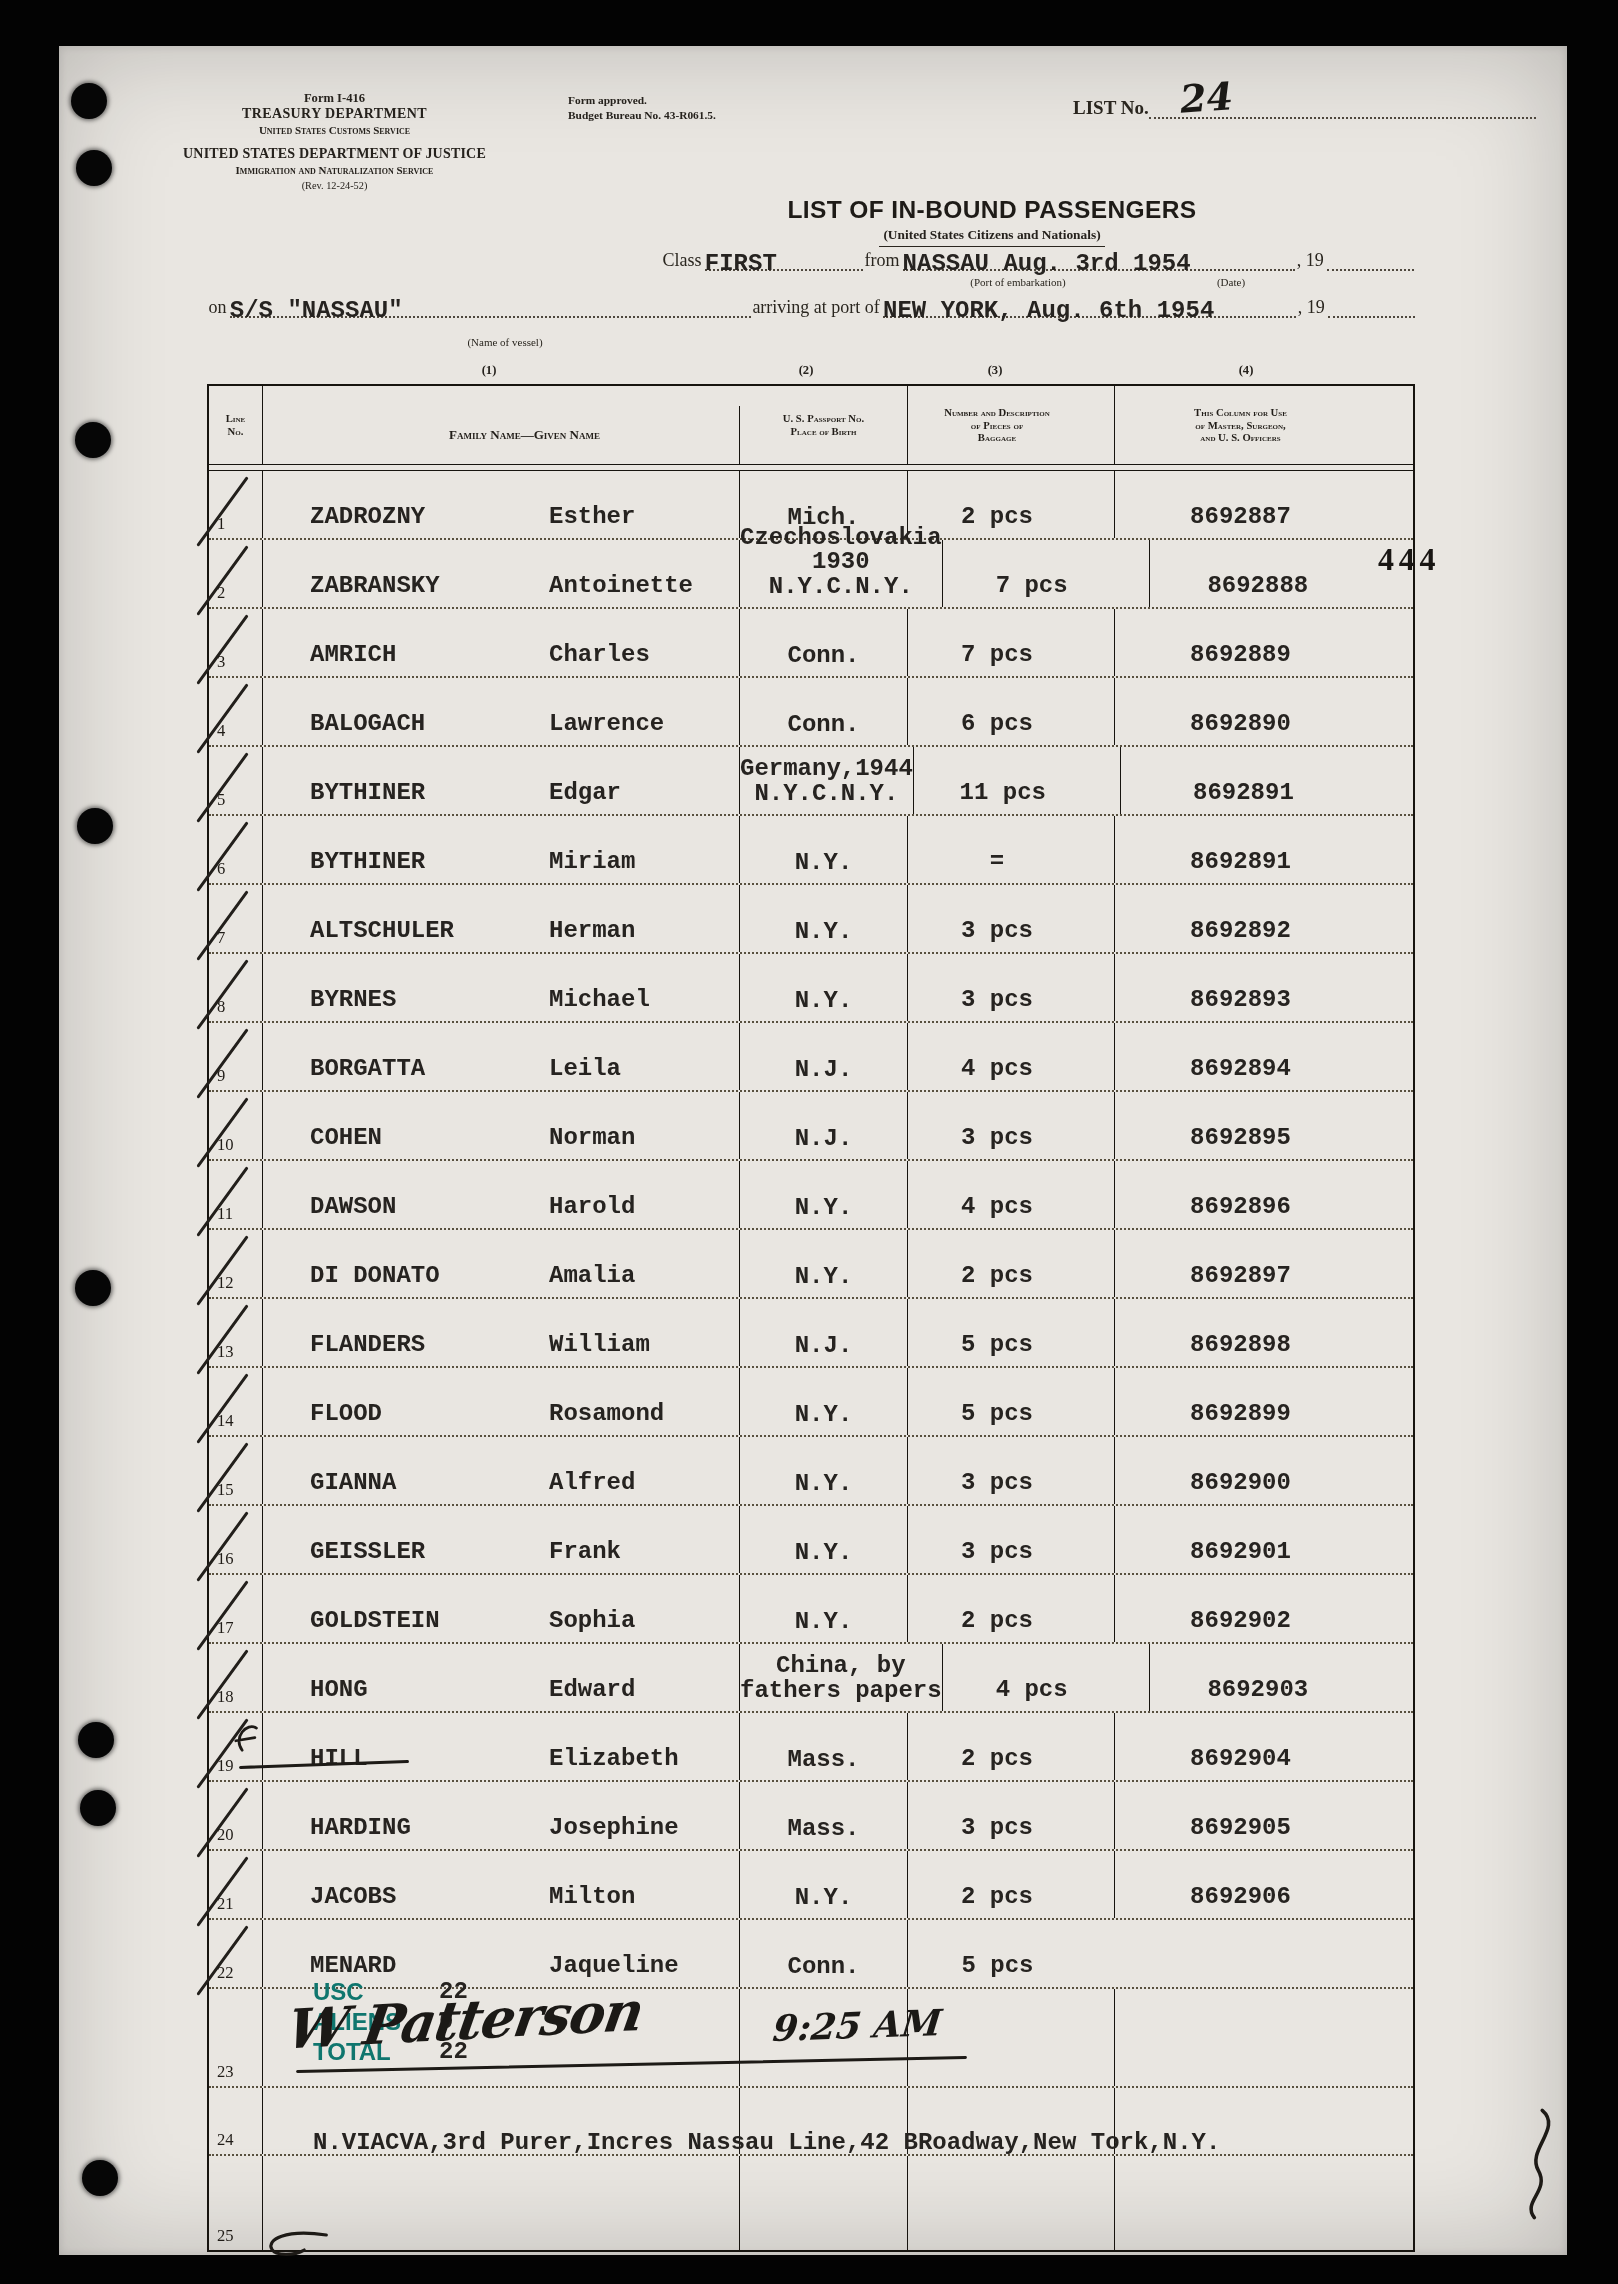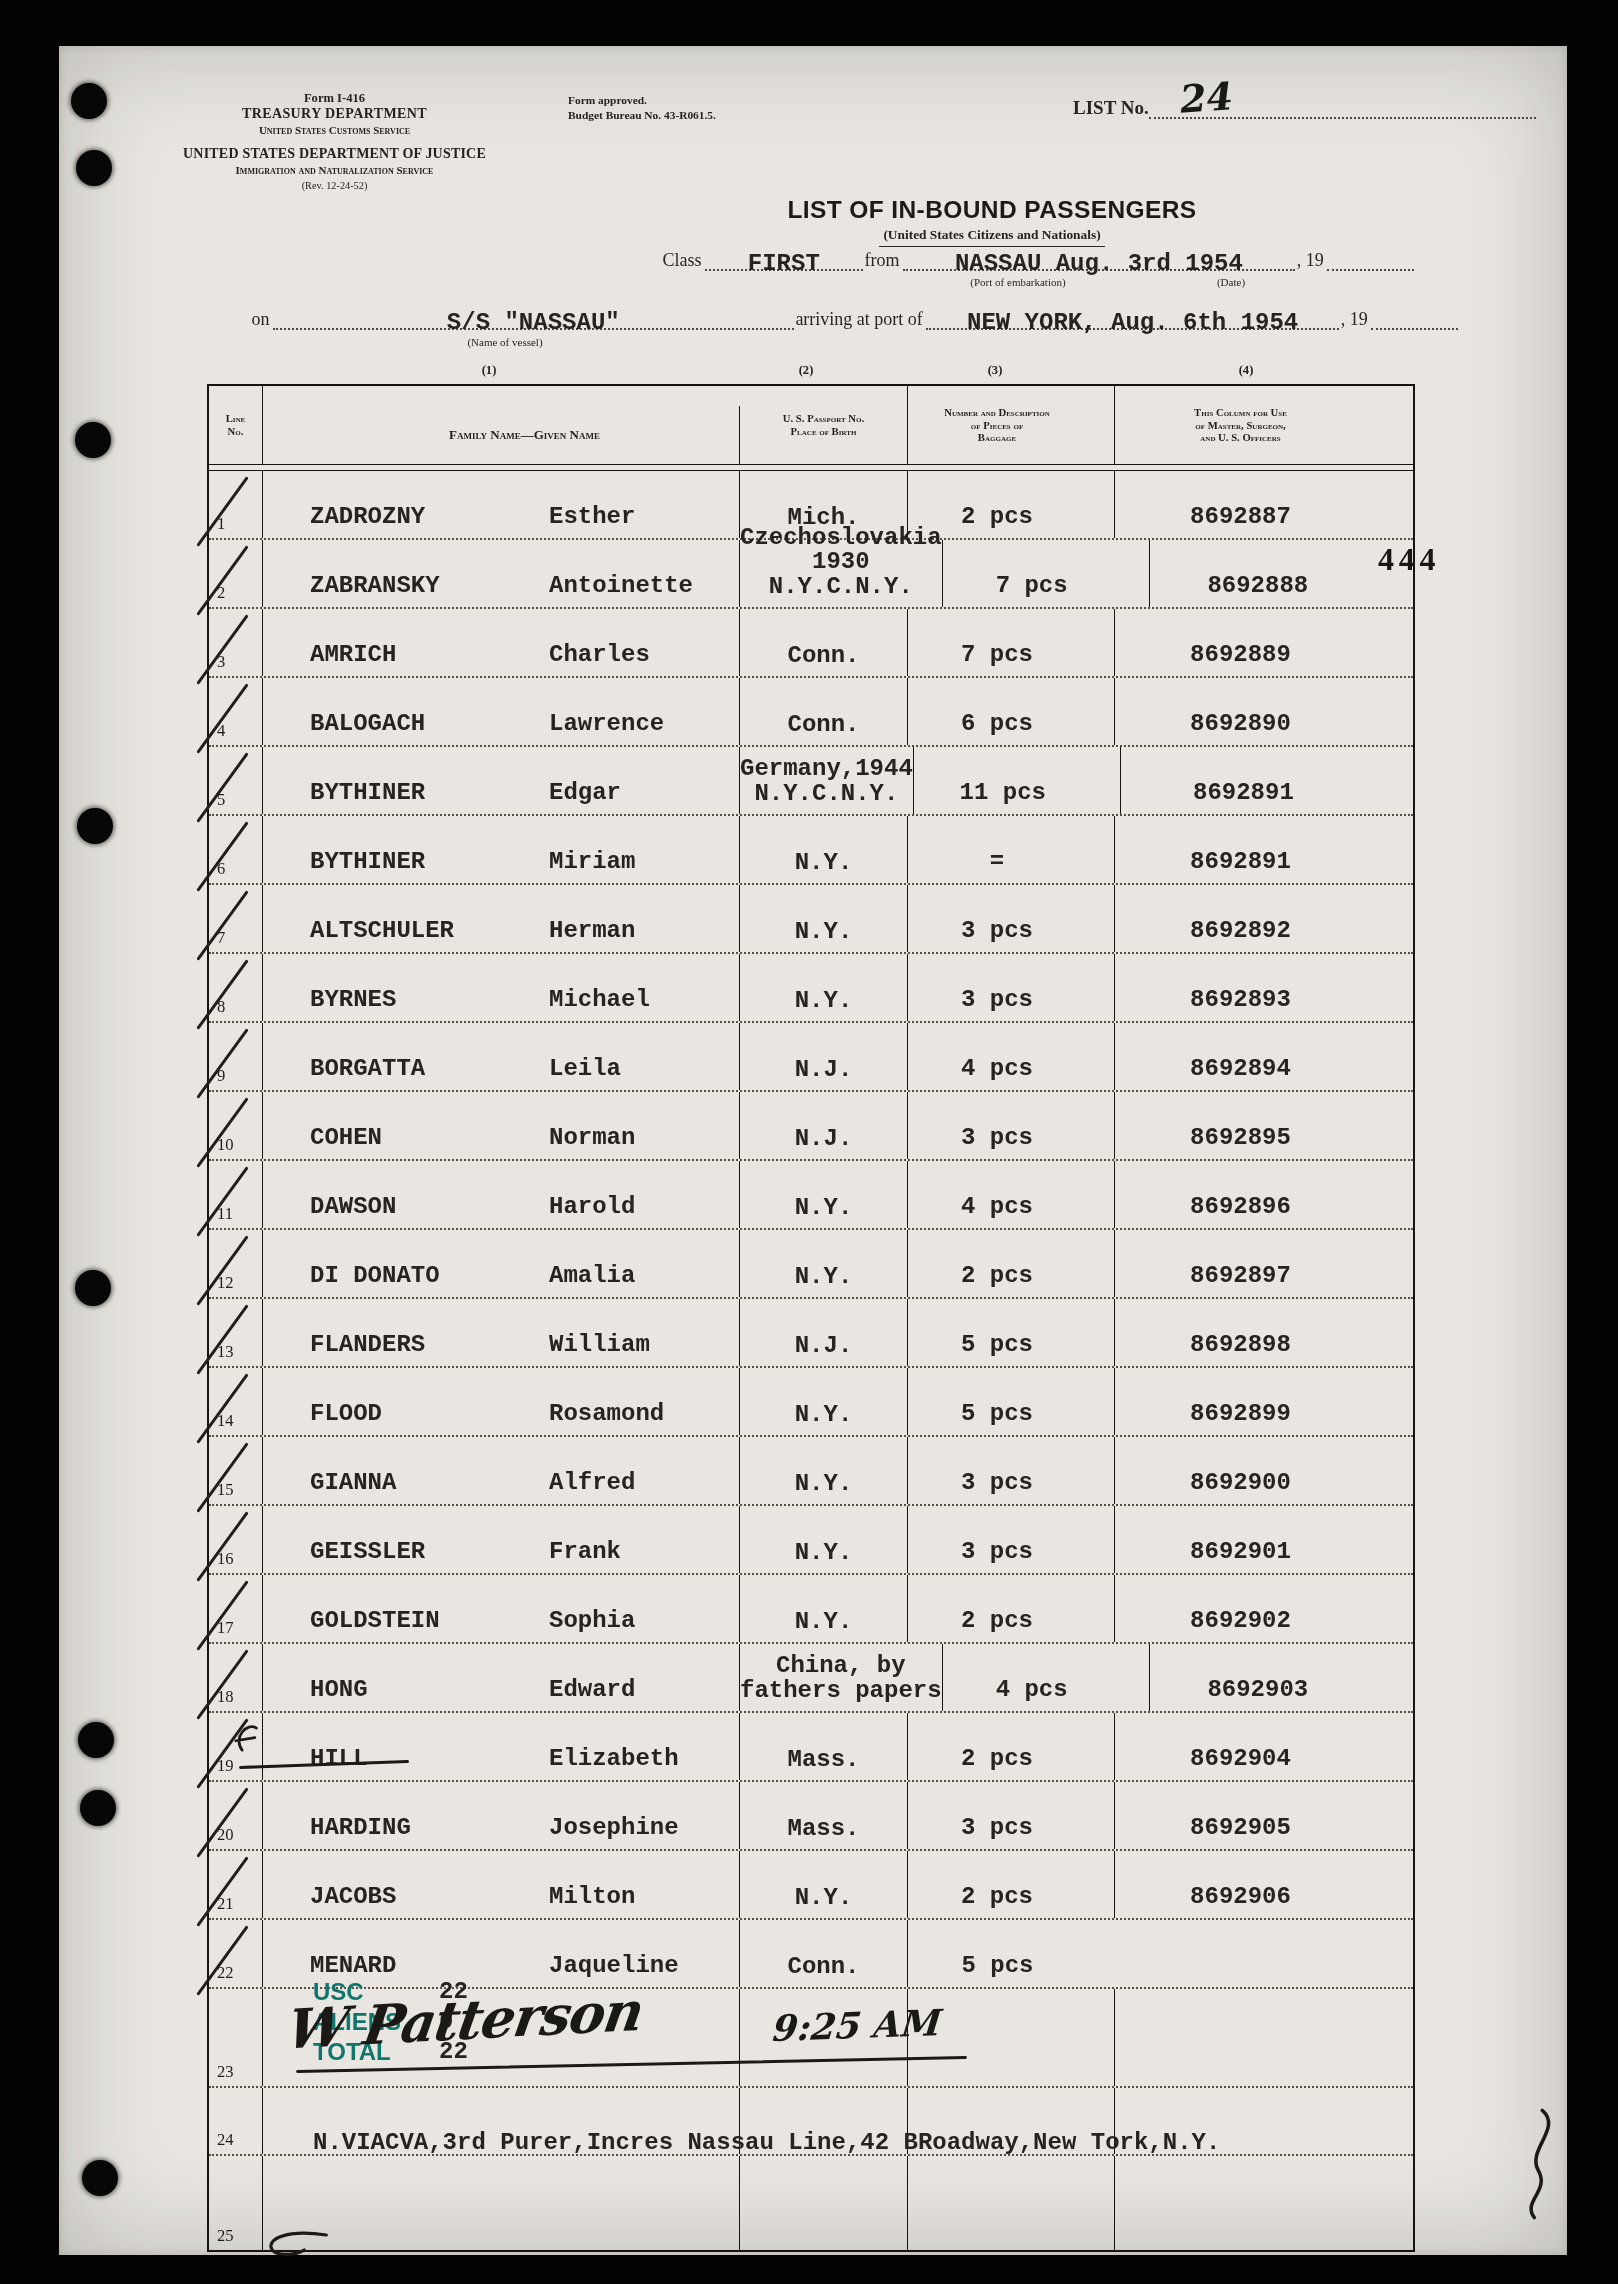--- a/index.html
+++ b/index.html
@@ -17,21 +17,21 @@
   .hole { position:absolute; width:36px; height:36px; border-radius:50%;
     background:#060606; box-shadow:0 0 4px 1.6px rgba(0,0,0,.55); }
 
   
   .typed {
     font-family:"Liberation Mono","DejaVu Sans Mono",monospace;
     font-weight:700; font-size:24px; color:#262320; letter-spacing:0;
     white-space:nowrap;
   }
   .plabel { font-size:18px; color:#2a261f; }
-  .dots { display:inline-block; height:24px; border-bottom:2.4px dotted #4e473d; text-align:center; }
+  .dots { display:inline-block; height:24px; border-bottom:2.4px dotted #4e473d; }
   .dots .typed { display:block; transform:translateY(3.2px); }
 
   
   .agency { position:absolute; left:110px; top:44px; width:331px; text-align:center; line-height:16px; }
   .a-form { font-weight:700; font-size:12.6px; }
   .a-dept { font-weight:700; font-size:14px; letter-spacing:0.4px; }
   .a-sub  { font-variant:small-caps; font-weight:700; font-size:11px; }
   .a-dept2{ font-weight:700; font-size:14px; margin-top:8px; letter-spacing:0.2px; }
   .a-rev  { font-size:10.3px; }
   .budget { position:absolute; left:509px; top:47px; line-height:15px; font-weight:700; font-size:11.4px; }
@@ -39,21 +39,21 @@
   .listno .plabel { font-size:19px; font-weight:700; }
   .hw { font-family:"DejaVu Serif", serif; font-style:italic; color:#1b1916; }
   .hw-listno { position:absolute; left:107px; top:-20.5px; font-size:38px; font-weight:700; transform:rotate(-4deg); }
 
   .titleblock { position:absolute; left:712px; top:150px; width:442px; text-align:center; }
   .doc-title { font-family:"Liberation Sans", sans-serif; font-weight:700; font-size:24.5px; letter-spacing:0.4px; color:#1e1b17; }
   .doc-sub { display:inline-block; font-size:13.4px; font-weight:700; border-bottom:1.6px solid #2a261f; padding:1.6px 4.7px 2.4px; margin-top:1.6px; }
 
   .hline { position:absolute; display:flex; align-items:flex-end; }
   .line-class { left:602px; top:201px; width:753px; }
-  .line-vessel{ left:148px; top:260px; width:1208px;margin-left:43px; }
+  .line-vessel{ left:148px; top:248px; width:1208px; }
   .hline .plabel { margin:0 3.2px 0 1.6px; }
   .seg-first { width:158px; }
   .seg-grow { flex:1; }
   .seg-end { width:87px; }
   .seg-vessel { width:521px; }
   .seg-arrive { flex:1; }
   .sublabel { position:absolute; transform:translateX(-50%); font-size:11px; color:#2a261f; }
   .colnum { position:absolute; top:317px; transform:translateX(-50%); font-size:12.6px; font-weight:700; }
 
   

